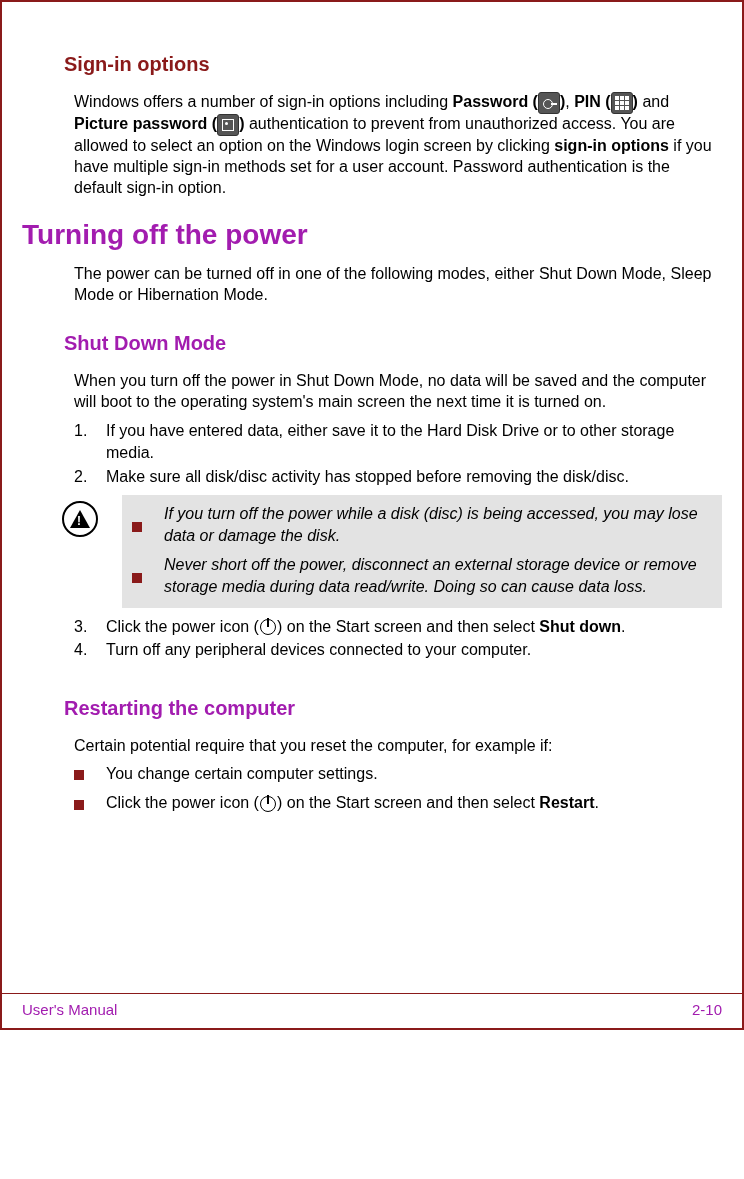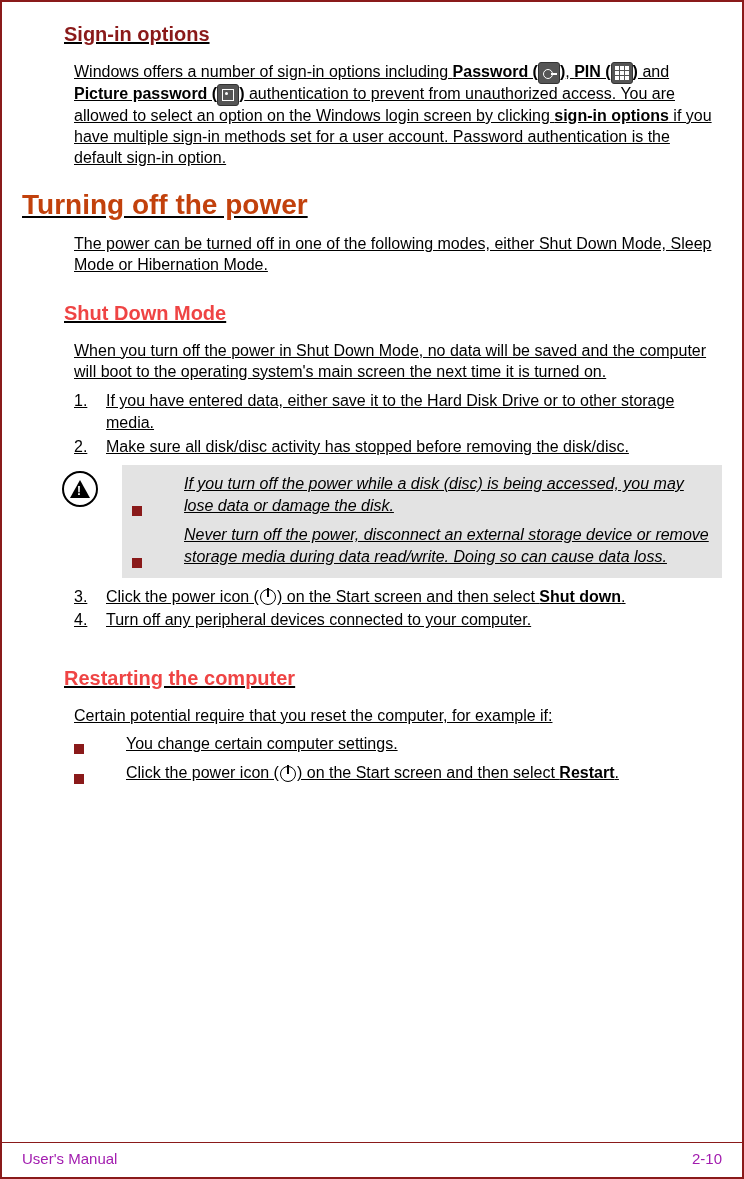--- a/index.html
+++ b/index.html
@@ -6,41 +6,40 @@
   html, body { width: 744px; height: 1179px; }
   body {
     font-family: Arial, Helvetica, sans-serif;
     font-size: 16px;
     line-height: 1.35;
     color: #000;
     background: #fff;
   }
   .page {
     width: 744px;
-    height: 1179px;
+    height: 1030px;
     border: 2px solid #8a1a1a;
     position: relative;
-    padding: 19px 20px 0 20px;
-    text-decoration: underline;
+    padding: 49px 20px 0 20px;
   }
   .content { }
   .h2 {
     color: #8a1a1a;
     font-weight: bold;
     font-size: 20px;
     margin: 0 0 14px 42px;
   }
   .h1 {
-    color: #c2410c;
+    color: #a21caf;
     font-weight: bold;
     font-size: 28px;
     margin: 18px 0 10px 0;
   }
   .h2b {
-    color: #ef4444;
+    color: #a21caf;
     font-weight: bold;
     font-size: 20px;
     margin: 24px 0 14px 42px;
   }
   .body-indent {
     margin-left: 52px;
     margin-right: 4px;
   }
   .para { margin-bottom: 6px; line-height: 1.3; }
   .para-sp { margin-bottom: 2px; line-height: 1.3; }
@@ -79,21 +78,21 @@
   }
   .warn-triangle::after {
     content: "!";
     position: absolute;
     left: -3px; top: 3px;
     color: #fff;
     font-size: 12px;
     font-weight: bold;
     font-style: normal;
   }
-  .bullet-row { display: flex; align-items: flex-end; margin-bottom: 8px; gap: 20px; }
+  .bullet-row { display: flex; align-items: center; margin-bottom: 8px; }
   .sq-bullet {
     width: 10px; height: 10px;
     background: #8a1a1a;
     flex: none;
     margin-top: 4px;
     margin-right: 22px;
   }
   .bullet-txt { flex: 1; }
   .power-icon {
     display: inline-block;
@@ -202,21 +201,21 @@
             <div class="warn-triangle"></div>
           </div>
       </div>
       <div class="callout-body">
         <div class="bullet-row">
           <div class="sq-bullet"></div>
           <div class="bullet-txt">If you turn off the power while a disk (disc) is being accessed, you may lose data or damage the disk.</div>
         </div>
         <div class="bullet-row" style="margin-bottom:0">
           <div class="sq-bullet"></div>
-          <div class="bullet-txt">Never turn off the power, disconnect an external storage device or remove storage media during data read/write. Doing so can cause data loss.</div>
+          <div class="bullet-txt">Never short off the power, disconnect an external storage device or remove storage media during data read/write. Doing so can cause data loss.</div>
         </div>
       </div>
     </div>
 
     <div class="body-indent">
       <div class="ol">
         <div class="ol-item">
           <div class="ol-num">3.</div>
           <div class="ol-txt">
             <span>Click the power icon (</span><span class="power-icon"></span><span>) on the Start screen and then select </span><span class="bold">Shut down</span><span>.</span>

